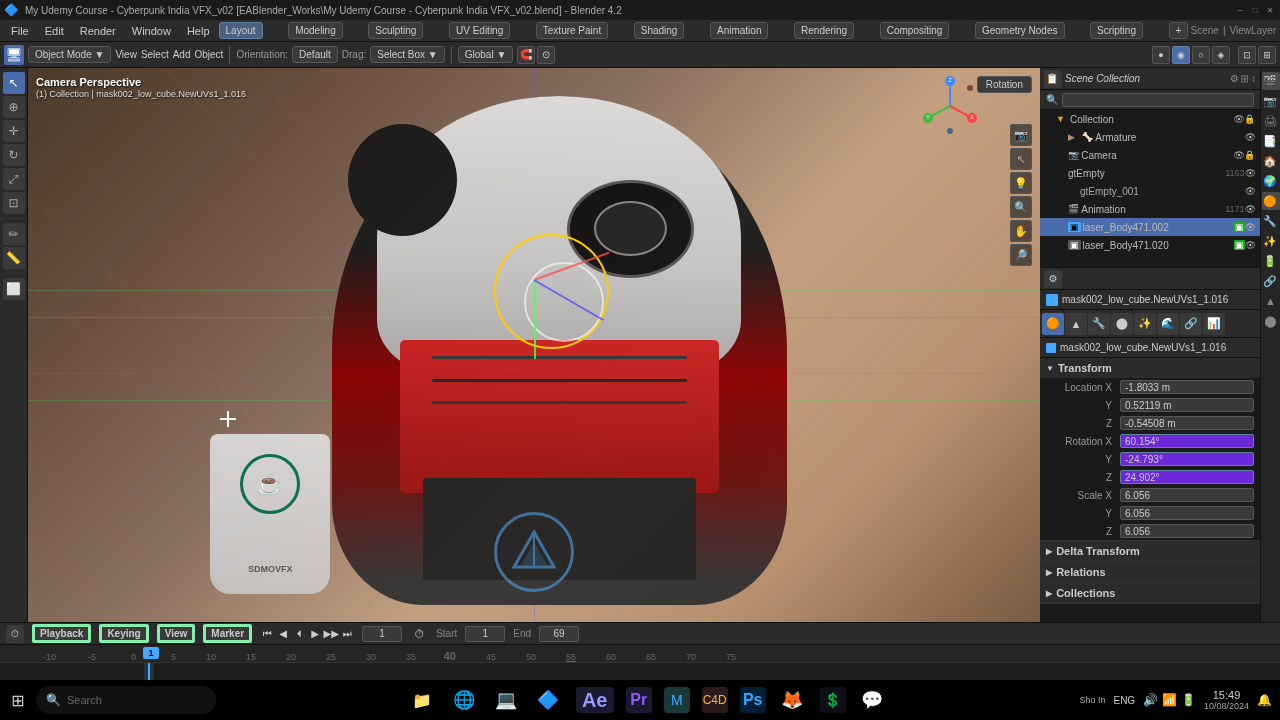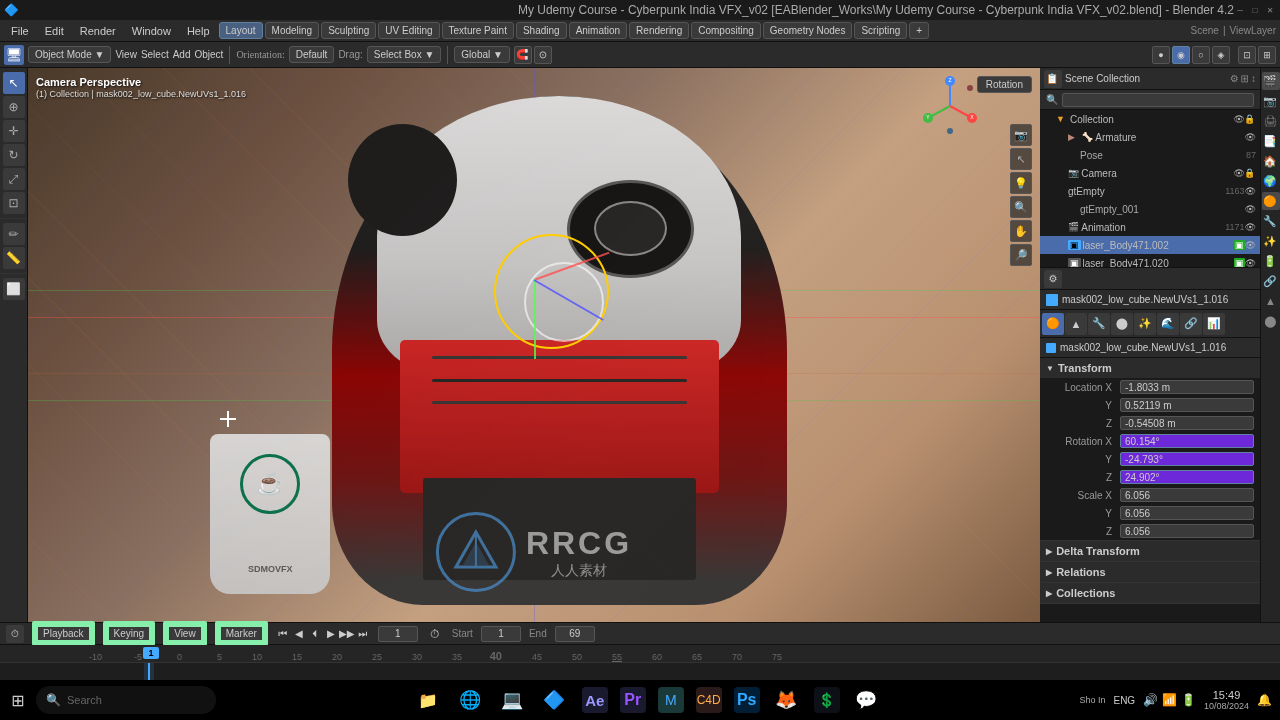--- a/index.html
+++ b/index.html
@@ -309,23 +309,24 @@
       padding: 1px 4px;
       border-radius: 2px;
       min-width: 16px;
       text-align: center;
     }
     .timeline-btn {
       padding: 1px 5px;
       font-size: 10px;
       color: #ccc;
       background: #3a3a3a;
-      border: 6px solid #86efac;
+      border: 3px solid #86efac;
       border-radius: 2px;
       cursor: pointer;
+      font-weight: bold;
     }
     .timeline-play-btn {
       width: 14px; height: 14px;
       display: flex; align-items: center; justify-content: center;
       font-size: 10px;
       color: #ccc;
       cursor: pointer;
     }
 
     
@@ -470,22 +471,22 @@
       display: flex;
       align-items: center;
       padding: 0 4px;
     }
     #blender-titlebar .blender-logo {
       font-size: 12px;
       margin-right: 6px;
     }
     #blender-titlebar .window-title {
       flex: 1;
-      text-align: right;
-      font-size: 12px;
+      text-align: left;
+      font-size: 10px;
       color: #aaa;
     }
     #blender-titlebar .win-controls {
       display: flex;
       gap: 3px;
     }
     .wc-btn {
       width: 12px; height: 12px;
       display: flex; align-items: center; justify-content: center;
       font-size: 8px;
@@ -598,21 +599,21 @@
     <span class="wc-btn">✕</span>
   </div>
 </div>
 
 <div id="menu-bar">
   <span class="menu-item">File</span>
   <span class="menu-item">Edit</span>
   <span class="menu-item">Render</span>
   <span class="menu-item">Window</span>
   <span class="menu-item">Help</span>
-  <div style="flex:1; display:flex; align-items:center; justify-content:flex-start; gap:2px;">
+  <div style="flex:1; display:flex; align-items:center; justify-content:space-between; gap:2px;">
     <span class="toolbar-btn active">Layout</span>
     <span class="toolbar-btn">Modeling</span>
     <span class="toolbar-btn">Sculpting</span>
     <span class="toolbar-btn">UV Editing</span>
     <span class="toolbar-btn">Texture Paint</span>
     <span class="toolbar-btn">Shading</span>
     <span class="toolbar-btn">Animation</span>
     <span class="toolbar-btn">Rendering</span>
     <span class="toolbar-btn">Compositing</span>
     <span class="toolbar-btn">Geometry Nodes</span>
@@ -632,21 +633,21 @@
 
     <div class="tool-icon active" style="width:20px;height:20px;font-size:13px;">🖥</div>
 
     <div class="toolbar-btn" style="min-width:80px;">Object Mode ▼</div>
 
     <span style="font-size:10px;color:#ccc;cursor:pointer;">View</span>
     <span style="font-size:10px;color:#ccc;cursor:pointer;">Select</span>
     <span style="font-size:10px;color:#ccc;cursor:pointer;">Add</span>
     <span style="font-size:10px;color:#ccc;cursor:pointer;">Object</span>
     <div class="toolbar-sep"></div>
-    <span style="font-size:10px;color:#999;font-family:Liberation Serif, serif;">Orientation:</span>
+    <span style="font-size:10px;color:#999;">Orientation:</span>
     <div class="toolbar-btn">Default</div>
     <span style="font-size:10px;color:#999;">Drag:</span>
     <div class="toolbar-btn">Select Box ▼</div>
     <div class="toolbar-sep"></div>
 
     <div class="toolbar-btn">Global ▼</div>
 
     <div style="display:flex; gap:2px; align-items:center;">
       <div style="width:18px;height:18px;background:#3a3a3a;border:1px solid #555;border-radius:2px;display:flex;align-items:center;justify-content:center;font-size:10px;cursor:pointer;">🧲</div>
       <div style="width:18px;height:18px;background:#3a3a3a;border:1px solid #555;border-radius:2px;display:flex;align-items:center;justify-content:center;font-size:10px;cursor:pointer;">⊙</div>
@@ -765,40 +766,36 @@
 
           <div id="watermark">
             <div style="display:flex; align-items:center; gap:10px;">
               <div style="width:80px;height:80px;border:3px solid #4a90d0;border-radius:50%;display:flex;align-items:center;justify-content:center;">
                 <svg width="50" height="50" viewBox="0 0 50 50">
                   <polygon points="25,5 45,40 5,40" fill="none" stroke="#4a90d0" stroke-width="3"></polygon>
                   <polygon points="25,15 38,38 12,38" fill="#4a90d0" opacity="0.3"></polygon>
                   <line x1="25" y1="5" x2="25" y2="40" stroke="#4a90d0" stroke-width="2"></line>
                 </svg>
               </div>
-              <div>
-                <div style="font-size:32px;font-weight:bold;color:#ccc;letter-spacing:3px;">RRCG</div>
-                <div style="font-size:14px;color:#bbb;text-align:center;">人人素材</div>
-              </div>
             </div>
           </div>
 
           <div id="vp-cursor"></div>
 
         </div>
       </div>
 
       <div class="right-outer">
         <div id="right-panel-main">
 
           <div id="outliner">
 
             <div style="height:22px; background:#2b2b2b; display:flex; align-items:center; padding:0 4px; gap:3px; border-bottom:1px solid #111;">
               <div style="width:18px;height:18px;background:#3a3a3a;border-radius:2px;display:flex;align-items:center;justify-content:center;font-size:10px;color:#aaa;">📋</div>
-              <span style="flex:1; font-size:10px; color:#ccc;">Scene Collection</span>
+              <span style="flex:1; font-size:10px; color:#ccc;font-style:italic;">Scene Collection</span>
 
               <div style="display:flex; gap:2px;">
                 <span style="font-size:10px;color:#888;cursor:pointer;">⚙</span>
                 <span style="font-size:10px;color:#888;cursor:pointer;">⊞</span>
                 <span style="font-size:10px;color:#888;cursor:pointer;">↕</span>
               </div>
             </div>
 
             <div class="outliner-search">
               <span style="font-size:10px;color:#888;">🔍</span>
@@ -813,27 +810,20 @@
                 <span class="outline-eye">👁</span>
                 <span style="font-size:9px;color:#888;cursor:pointer;">🔒</span>
               </div>
               <div class="outliner-item">
                 <span class="outliner-indent"></span>
                   <span class="outliner-indent"></span>
                 <span class="outliner-icon" style="color:#b87;">▶</span>
                 <span style="font-size:9px;color:#cc8888;margin-right:2px;">🦴</span>
                 <span class="outliner-name" style="font-size:10px;">Armature</span>
                 <span class="outline-eye" style="font-size:9px;">👁</span>
-              </div>
-              <div class="outliner-item">
-                <span class="outliner-indent"></span>
-                  <span class="outliner-indent"></span>
-                  <span class="outliner-indent"></span>
-                <span class="outliner-name" style="font-size:10px; color:#aaa;">Pose</span>
-                <span style="font-size:9px;color:#666;">87</span>
               </div>
               <div class="outliner-item">
                 <span class="outliner-indent"></span>
                   <span class="outliner-indent"></span>
                 <span style="font-size:9px;margin-right:2px;">📷</span>
                 <span class="outliner-name" style="font-size:10px;">Camera</span>
                 <span class="outline-eye" style="font-size:9px;">👁</span>
                 <span style="font-size:9px;color:#888;">🔒</span>
               </div>
               <div class="outliner-item">
@@ -1011,21 +1001,21 @@
         <div style="width:18px;height:18px;display:flex;align-items:center;justify-content:center;font-size:12px;">⏱</div>
 
         <span class="timeline-label">Start</span>
         <div class="frame-input">1</div>
         <span class="timeline-label">End</span>
         <div class="frame-input">69</div>
       </div>
 
       <div id="timeline-ruler" style="position:relative; height:18px; background:#252525; border-bottom:1px solid #333; overflow:hidden;">
 
-        <div style="position:absolute; left:0; top:0; right:0; bottom:0; display:flex; align-items:flex-end;margin-left:46px;">
+        <div style="position:absolute; left:0; top:0; right:0; bottom:0; display:flex; align-items:flex-end;">
           <div style="width:60px; text-align:right; padding-right:4px; font-size:9px; color:#666; flex-shrink:0;">-10</div>
           <div style="width:40px; text-align:right; padding-right:4px; font-size:9px; color:#666; flex-shrink:0;">-5</div>
           <div style="width:40px; text-align:right; padding-right:4px; font-size:9px; color:#666; flex-shrink:0;">0</div>
           <div style="width:40px; text-align:right; padding-right:4px; font-size:9px; color:#666; flex-shrink:0;">5</div>
           <div style="width:40px; text-align:right; padding-right:4px; font-size:9px; color:#666; flex-shrink:0;">10</div>
           <div style="width:40px; text-align:right; padding-right:4px; font-size:9px; color:#666; flex-shrink:0;">15</div>
           <div style="width:40px; text-align:right; padding-right:4px; font-size:9px; color:#666; flex-shrink:0;">20</div>
           <div style="width:40px; text-align:right; padding-right:4px; font-size:9px; color:#666; flex-shrink:0;">25</div>
           <div style="width:40px; text-align:right; padding-right:4px; font-size:9px; color:#666; flex-shrink:0;">30</div>
           <div style="width:40px; text-align:right; padding-right:4px; font-size:9px; color:#666; flex-shrink:0;">35</div>
@@ -1069,21 +1059,21 @@
   <div style="display:flex; align-items:center; background:#111; border-radius:15px; padding:2px 10px; gap:6px; height:28px; width:180px;">
     <span style="font-size:12px; color:#aaa;">🔍</span>
     <span style="font-size:11px; color:#666;">Search</span>
   </div>
 
   <div style="flex:1; display:flex; align-items:center; justify-content:center; gap:6px;">
     <div class="taskbar-icon">📁</div>
     <div class="taskbar-icon" style="font-size:18px;">🌐</div>
     <div class="taskbar-icon" style="font-size:18px;">💻</div>
     <div class="taskbar-icon" style="font-size:18px;">🔷</div>
-    <div class="taskbar-icon" style="font-size:15px; color:#9999ff; font-weight:bold; background:#1a1a2e; border-radius:4px; width:26px; height:26px; display:flex; align-items:center; justify-content:center;">Ae</div>
+    <div class="taskbar-icon" style="font-size:20px; color:#9999ff; font-weight:bold; background:#1a1a2e; border-radius:4px; width:38px; height:26px; display:flex; align-items:center; justify-content:center;">Ae</div>
     <div class="taskbar-icon" style="font-size:16px; color:#9955ff; font-weight:bold; background:#1a1a2e; border-radius:4px; width:26px; height:26px; display:flex; align-items:center; justify-content:center;">Pr</div>
     <div class="taskbar-icon" style="font-size:14px; background:#1a3a3a; border-radius:4px; width:26px; height:26px; display:flex; align-items:center; justify-content:center; color:#4af;">M</div>
     <div class="taskbar-icon" style="font-size:12px; background:#2a1a1a; border-radius:4px; width:26px; height:26px; display:flex; align-items:center; justify-content:center; color:#fa4;">C4D</div>
     <div class="taskbar-icon" style="font-size:16px; color:#31a8ff; font-weight:bold; background:#001e36; border-radius:4px; width:26px; height:26px; display:flex; align-items:center; justify-content:center;">Ps</div>
     <div class="taskbar-icon" style="font-size:18px;">🦊</div>
     <div class="taskbar-icon" style="font-size:14px; background:#0d1117; border-radius:4px; width:26px; height:26px; display:flex; align-items:center; justify-content:center; color:#0f0;">💲</div>
     <div class="taskbar-icon" style="font-size:18px;">💬</div>
   </div>
 
   <div style="display:flex; align-items:center; gap:4px; padding-right:8px;">

